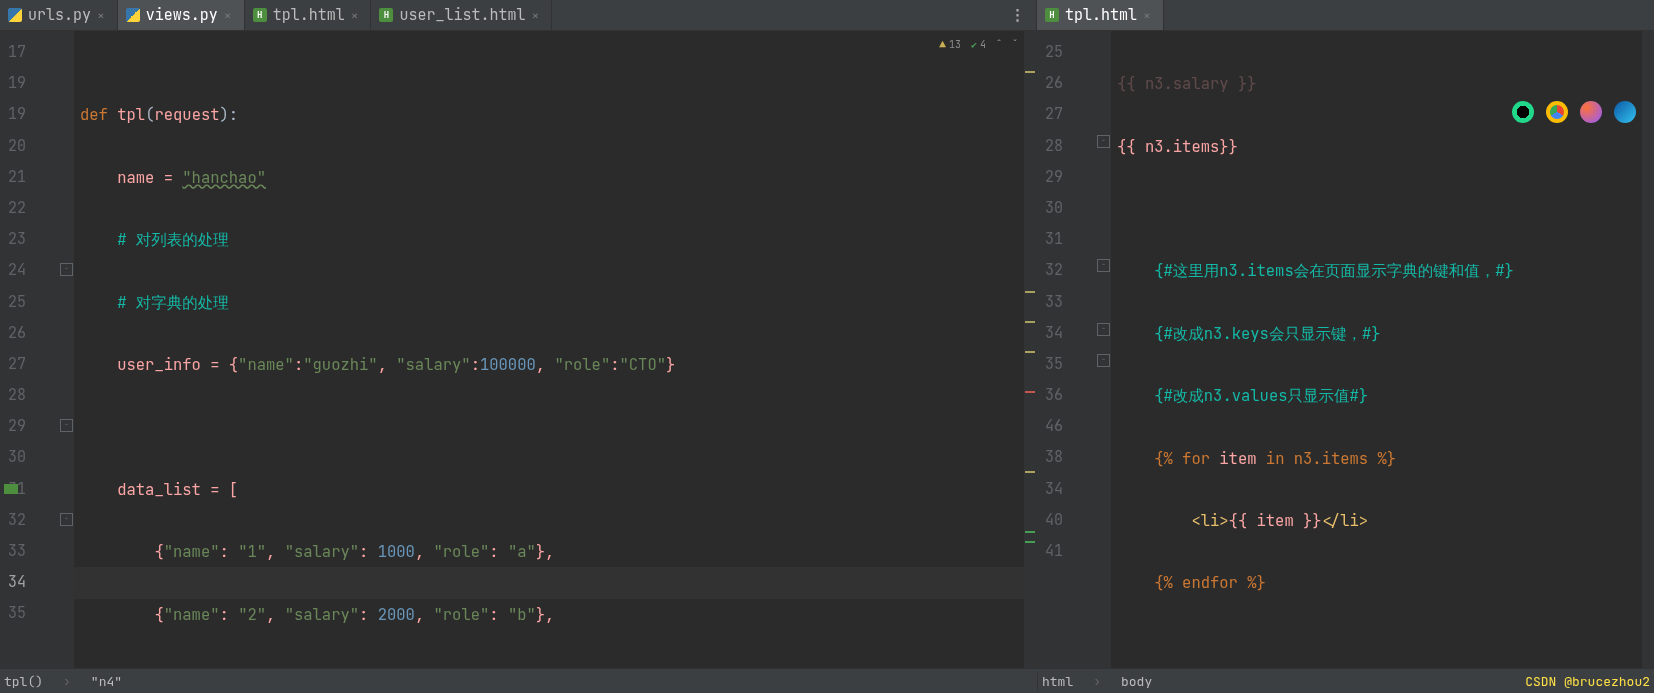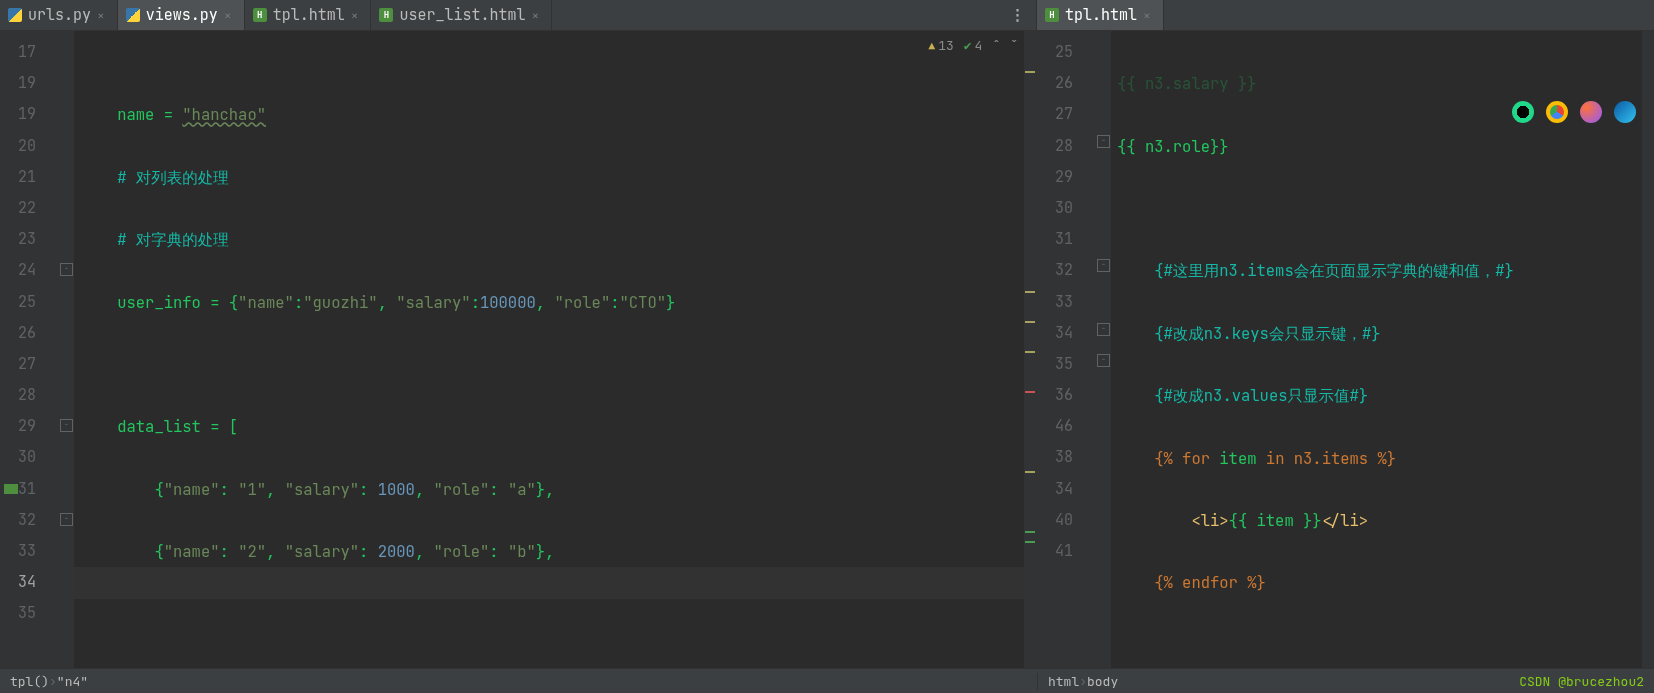--- a/index.html
+++ b/index.html
@@ -13,54 +13,54 @@
 .tab .close{color:#7a7a7a;font-size:13px}
 .ficon{width:14px;height:14px;display:inline-flex;align-items:center;justify-content:center;border-radius:2px;font-size:9px;font-weight:bold;color:#fff}
 .ficon.py{background:linear-gradient(135deg,#3776ab 50%,#ffd43b 50%)}
 .ficon.html{background:#4e8e3f}
 .kebab{margin-left:auto;display:flex;align-items:center;padding:0 10px;color:#aaa;font-weight:bold;letter-spacing:1px}
 .editors{display:flex;flex:1;min-height:0}
 .editor{display:flex;flex-direction:column;position:relative;background:#2b2b2b}
 .editor.left{flex:1;border-right:1px solid #323232}
 .editor.right{width:617px}
 .code-area{flex:1;display:flex;overflow:hidden;position:relative}
-.gutter{background:#313335;color:#606366;text-align:center;padding:6px 12px 6px 8px;user-select:none;min-width:38px;position:relative}
+.gutter{background:#313335;color:#606366;text-align:left;padding:6px 12px 6px 8px;user-select:none;min-width:38px;position:relative}
 .gutter .ln{height:31.2px;line-height:31.2px}
 .foldcol{width:16px;background:#313335;position:relative}
 .fold{position:absolute;left:2px;width:11px;height:11px;border:1px solid #606366;color:#606366;font-size:9px;line-height:9px;text-align:center}
 .code{flex:1;padding:6px 0 6px 6px;white-space:pre;line-height:31.2px;font-size:15.5px;position:relative}
 .code .row{height:31.2px}
 .hl-line{position:absolute;left:0;right:0;height:31.2px;background:#323232;z-index:0}
 .code .row > *{position:relative;z-index:1}
 
 .kw{color:#cc7832}
 .str{color:#6a8759}
 .str.u{text-decoration:underline;text-decoration-style:wavy;text-decoration-color:#6a8759}
 .num{color:#6897bb}
 .cm{color:#14b8a6}
-.id{color:#22c55e}
+.id{color:#fca5a5}
 .tag{color:#e8bf6a}
 .tmpl{color:#cc7832}
 
 .strip{width:12px;background:#313335;position:relative}
 .mark{position:absolute;left:1px;width:10px;height:2px}
 .mark.w{background:#a9a15f}
 .mark.e{background:#c75450}
 .mark.g{background:#499c54}
 
-.insp{position:absolute;top:6px;right:18px;display:flex;gap:10px;align-items:center;color:#8a8a8a;font-size:13px;z-index:5}
+.insp{position:absolute;top:6px;right:18px;display:flex;gap:10px;align-items:center;color:#8a8a8a;font-size:10px;z-index:5}
 .insp .warn::before{content:"▲";color:#c9ae52;margin-right:3px;font-size:11px}
 .insp .ok::before{content:"✔";color:#499c54;margin-right:3px;font-weight:bold}
 .insp .chev{color:#8a8a8a;cursor:pointer}
 
 .toolicons{position:absolute;top:70px;right:18px;display:flex;gap:12px;z-index:5}
 .ticon{width:22px;height:22px;border-radius:50%}
 
 .status{height:24px;background:#3c3f41;display:flex;align-items:center;font-size:13px;color:#bbb;border-top:1px solid #323232}
-.crumbs{display:flex;align-items:center;padding:0 10px;gap:0}
+.crumbs{display:flex;align-items:center;padding:0 4px;gap:20px}
 .crumbs.right{margin-left:auto;border-left:1px solid #323232;width:617px;box-sizing:border-box;justify-content:flex-start}
 .sep{color:#666}
 
 .gbadge{position:absolute;width:14px;height:10px;background:#4e8e3f;left:-4px}
 </style>
 </head>
 <body>
 
 <div class="workbench">
 
@@ -128,20 +128,21 @@
             <div class="ln" style="color:#a4a3a3">34</div>
             <div class="ln">35</div>
         </div>
         <div class="foldcol">
           <div class="fold" style="top:232px">−</div>
           <div class="fold" style="top:388px">−</div>
           <div class="fold" style="top:482px">−</div>
         </div>
         <div class="code">
 <div class="hl-line" style="top:536.4px"></div>
+<div class="row"><span class="kw">def</span> <span class="id">tpl</span>(<span class="id">request</span>):</div>
 <div class="row">    <span class="id">name = </span><span class="str u">"hanchao"</span></div>
 <div class="row">    <span class="cm"># 对列表的处理</span></div>
 <div class="row">    <span class="cm"># 对字典的处理</span></div>
 <div class="row">    <span class="id">user_info = {</span><span class="str">"name"</span><span class="id">:</span><span class="str">"guozhi"</span><span class="id">, </span><span class="str">"salary"</span><span class="id">:</span><span class="num">100000</span><span class="id">, </span><span class="str">"role"</span><span class="id">:</span><span class="str">"CTO"</span><span class="id">}</span></div>
 <div class="row"> </div>
 <div class="row">    <span class="id">data_list = [</span></div>
 <div class="row">        <span class="id">{</span><span class="str">"name"</span><span class="id">: </span><span class="str">"1"</span><span class="id">, </span><span class="str">"salary"</span><span class="id">: </span><span class="num">1000</span><span class="id">, </span><span class="str">"role"</span><span class="id">: </span><span class="str">"a"</span><span class="id">},</span></div>
 <div class="row">        <span class="id">{</span><span class="str">"name"</span><span class="id">: </span><span class="str">"2"</span><span class="id">, </span><span class="str">"salary"</span><span class="id">: </span><span class="num">2000</span><span class="id">, </span><span class="str">"role"</span><span class="id">: </span><span class="str">"b"</span><span class="id">},</span></div>
 
 
@@ -194,21 +195,21 @@
             <div class="ln">41</div>
           </div>
         <div class="foldcol">
           <div class="fold" style="top:104px">−</div>
           <div class="fold" style="top:228px">−</div>
           <div class="fold" style="top:292px">−</div>
           <div class="fold" style="top:323px">−</div>
         </div>
         <div class="code">
 <div class="row" style="opacity:.25"><span class="id">{{ n3.salary }}</span></div>
-<div class="row"><span class="id">{{ n3.role}}</span></div>
+<div class="row"><span class="id">{{ n3.items}}</span></div>
 <div class="row"> </div>
 <div class="row">    <span class="cm">{#这里用n3.items会在页面显示字典的键和值，#}</span></div>
 <div class="row">    <span class="cm">{#改成n3.keys会只显示键，#}</span></div>
 <div class="row">    <span class="cm">{#改成n3.values只显示值#}</span></div>
 <div class="row">    <span class="tmpl">{% </span><span class="kw">for </span><span class="id">item </span><span class="kw">in </span><span class="tmpl">n3.items %}</span></div>
 <div class="row">        <span class="tag">&lt;li&gt;</span><span class="id">{{ item }}</span><span class="tag">&lt;/li&gt;</span></div>
 <div class="row">    <span class="tmpl">{% </span><span class="kw">endfor </span><span class="tmpl">%}</span></div>
 
 
 
@@ -225,17 +226,17 @@
   <div class="status">
     <div class="crumbs">
       <span>tpl()</span>
         <span class="sep">›</span>
       <span>"n4"</span>
     </div>
     <div class="crumbs right">
       <span>html</span>
         <span class="sep">›</span>
       <span>body</span>
-      <span style="margin-left:auto;color:#84cc16">CSDN @brucezhou2</span>
+      <span style="margin-left:auto;color:#fde047">CSDN @brucezhou2</span>
     </div>
   </div>
 
 </div>
 
 </body></html>

